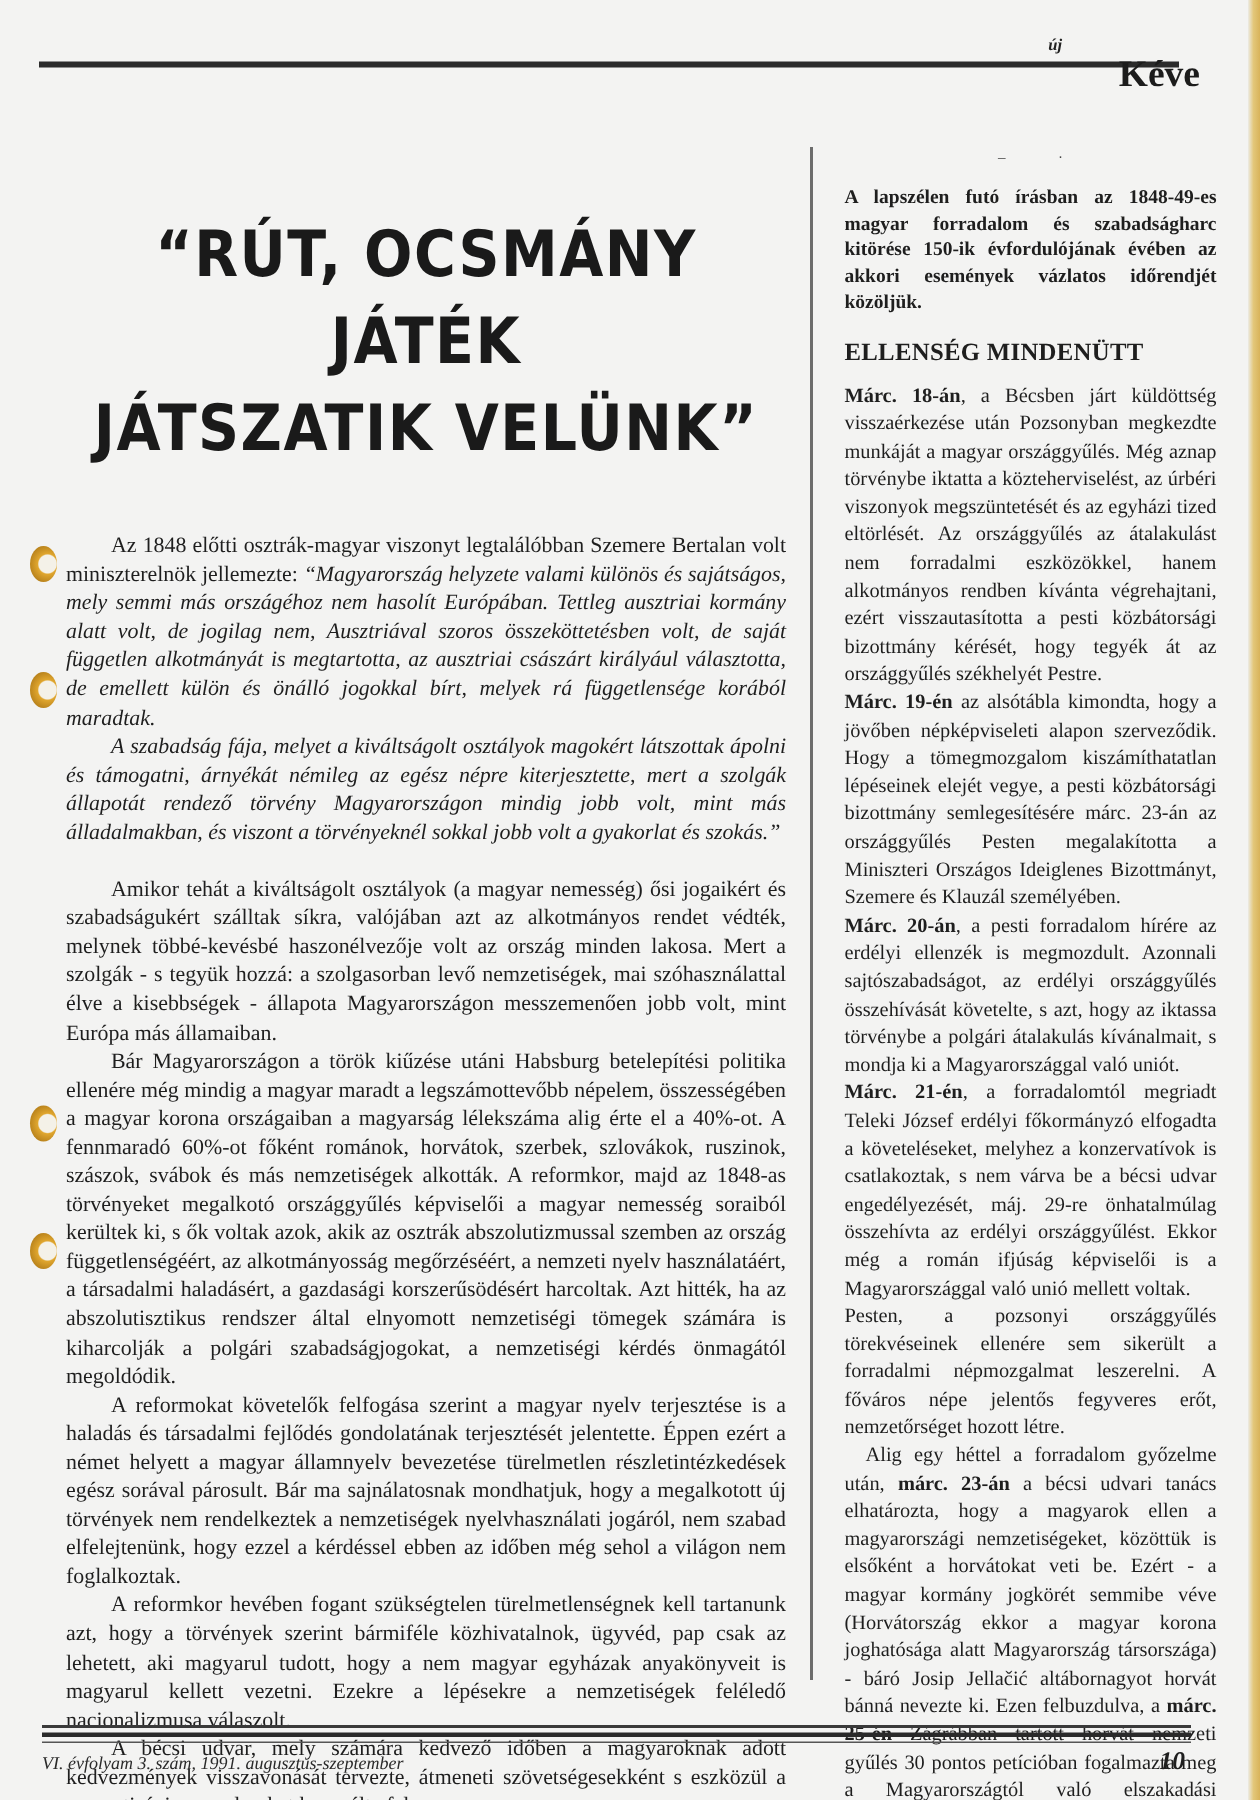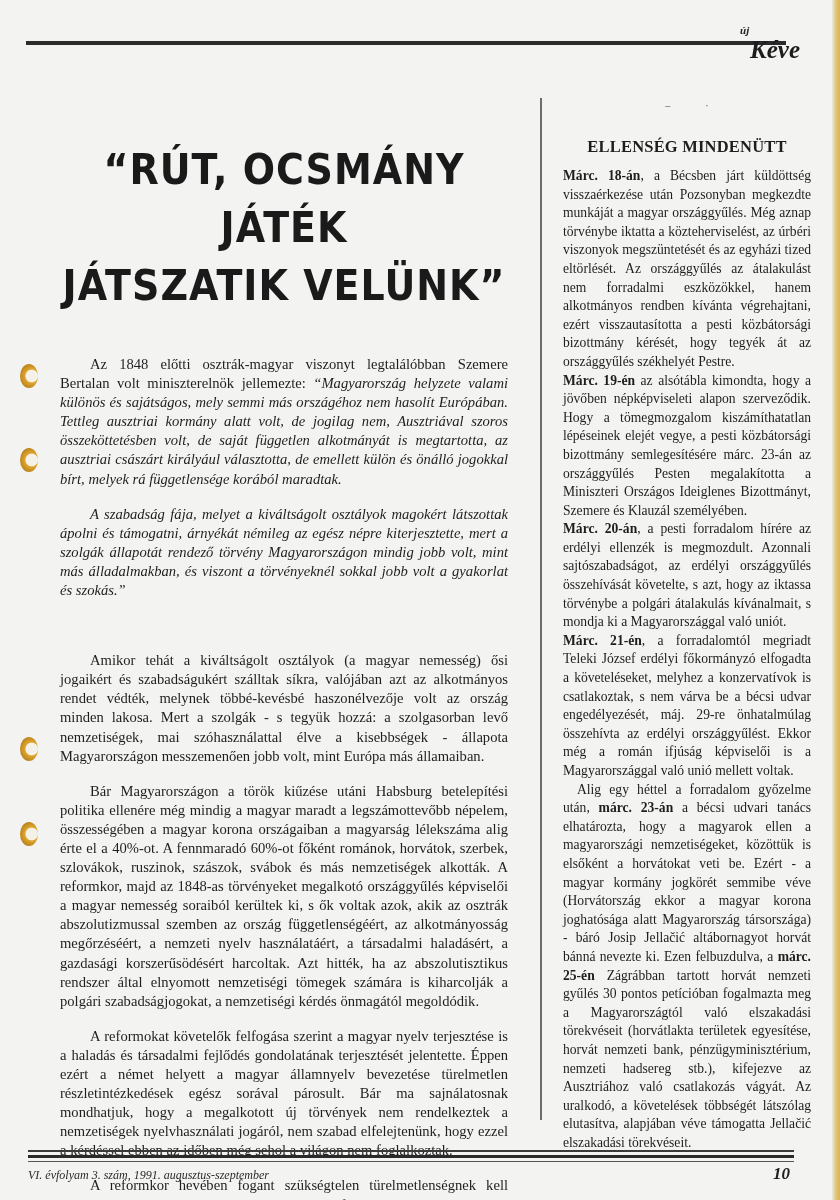--- a/index.html
+++ b/index.html
@@ -20,23 +20,24 @@
     background: #2b2b2b;
   }
   .brand {
     position: absolute; right: 40px; top: 22px; text-align: right;
   }
   .brand .uj {
     position: absolute; left: -10px; top: 2px;
     font-style: italic; font-size: 11px; font-weight: bold; color: #222;
   }
   .brand .keve {
-    display: block; font-style: italic; font-weight: bold;
+    display: block; font-weight: bold;
     font-size: 25px; line-height: 28px; margin-top: 14px; color: #1c1c1c;
     font-family: "Liberation Serif", serif;
+    margin-left: 37px;
   }
   
   .col-divider {
     position: absolute; left: 540px; top: 98px; width: 2px; height: 1022px;
     background: #6c6c6c;
   }
   
   .left {
     position: absolute; left: 44px; top: 100px; width: 480px;
   }
@@ -44,38 +45,38 @@
     text-align: center; font-weight: bold; font-size: 23px; margin-top: 11px;
     letter-spacing: 0.2px;
   }
   .headline {
     text-align: center; font-family: "DejaVu Sans", sans-serif; font-weight: bold;
     font-size: 38px; line-height: 52px; margin-top: 40px; letter-spacing: 1px;
     transform: scaleY(1.12); transform-origin: top center;
     color: #1a1a1a;
   }
   .body-text { font-size: 14.6px; line-height: 19.1px; text-align: justify; }
-  .body-text p { margin: 16px; text-indent: 30px; }
+  .body-text p { margin: 0; text-indent: 30px; }
   .body-text p.quote { font-style: italic; }
   .intro { margin-top: 59px; }
   .gap { height: 19px; }
   
   .right {
     position: absolute; left: 563px; top: 100px; width: 248px;
   }
   .right h2 {
     text-align: center; font-weight: bold; font-size: 22px; margin: 6px 0 0 0;
     letter-spacing: 0.2px;
   }
   .dots { text-align: center; font-size: 10px; height: 22px; color: #444; }
   .lead {
     font-weight: bold; font-size: 13px; line-height: 17.5px; text-align: justify;
   }
   .right h3 {
-    text-align: center; font-weight: bold; font-size: 16.5px; margin: 15px 0 10px 0;
+    text-align: left; font-weight: bold; font-size: 16.5px; margin: 15px 0 10px 0;
     letter-spacing: 0.2px;
   }
   .timeline { font-size: 13.6px; line-height: 18.6px; text-align: justify; }
   .timeline p { margin: 0; }
   .timeline b { font-weight: bold; }
   
   .footer-rule1 { position: absolute; left: 28px; top: 1150px; width: 766px; height: 2px; background: #3a3a3a; }
   .footer-rule2 { position: absolute; left: 28px; top: 1155px; width: 766px; height: 3px; background: #2a2a2a; }
   .footer-rule3 { position: absolute; left: 28px; top: 1161px; width: 766px; height: 1px; background: #555; }
   .footer-left {
@@ -123,26 +124,28 @@
     <p>Bár Magyarországon a török kiűzése utáni Habsburg betelepítési politika ellenére még mindig a magyar maradt a legszámottevőbb népelem, összességében a magyar korona országaiban a magyarság lélekszáma alig érte el a 40%-ot. A fennmaradó 60%-ot főként románok, horvátok, szerbek, szlovákok, ruszinok, szászok, svábok és más nemzetiségek alkották. A reformkor, majd az 1848-as törvényeket megalkotó országgyűlés képviselői a magyar nemesség soraiból kerültek ki, s ők voltak azok, akik az osztrák abszolutizmussal szemben az ország függetlenségéért, az alkotmányosság megőrzéséért, a nemzeti nyelv használatáért, a társadalmi haladásért, a gazdasági korszerűsödésért harcoltak. Azt hitték, ha az abszolutisztikus rendszer által elnyomott nemzetiségi tömegek számára is kiharcolják a polgári szabadságjogokat, a nemzetiségi kérdés önmagától megoldódik.</p>
     <p>A reformokat követelők felfogása szerint a magyar nyelv terjesztése is a haladás és társadalmi fejlődés gondolatának terjesztését jelentette. Éppen ezért a német helyett a magyar államnyelv bevezetése türelmetlen részletintézkedések egész sorával párosult. Bár ma sajnálatosnak mondhatjuk, hogy a megalkotott új törvények nem rendelkeztek a nemzetiségek nyelvhasználati jogáról, nem szabad elfelejtenünk, hogy ezzel a kérdéssel ebben az időben még sehol a világon nem foglalkoztak.</p>
     <p>A reformkor hevében fogant szükségtelen türelmetlenségnek kell tartanunk azt, hogy a törvények szerint bármiféle közhivatalnok, ügyvéd, pap csak az lehetett, aki magyarul tudott, hogy a nem magyar egyházak anyakönyveit is magyarul kellett vezetni. Ezekre a lépésekre a nemzetiségek feléledő nacionalizmusa válaszolt.</p>
     <p>A bécsi udvar, mely számára kedvező időben a magyaroknak adott kedvezmények visszavonását tervezte, átmeneti szövetségesekként s eszközül a nemzetiségi mozgalmakat használta fel.</p>
 
   </div>
 </div>
 
 <div class="right">
   <div class="dots">‒&nbsp;&nbsp;&nbsp;&nbsp;&nbsp;&nbsp;&nbsp;&nbsp;&nbsp;&nbsp;&nbsp;&nbsp;&nbsp;&nbsp;·</div>
+  <div class="lead">A lapszélen futó írásban az 1848-49-es magyar forradalom és szabadságharc kitörése 150-ik évfordulójának évében az akkori események vázlatos időrendjét közöljük.</div>
   <h3>ELLENSÉG MINDENÜTT</h3>
   <div class="timeline">
     <p><b>Márc. 18-án</b><span>, a Bécsben járt küldöttség visszaérkezése után Pozsonyban megkezdte munkáját a magyar országgyűlés. Még aznap törvénybe iktatta a közteherviselést, az úrbéri viszonyok megszüntetését és az egyházi tized eltörlését. Az országgyűlés az átalakulást nem forradalmi eszközökkel, hanem alkotmányos rendben kívánta végrehajtani, ezért visszautasította a pesti közbátorsági bizottmány kérését, hogy tegyék át az országgyűlés székhelyét Pestre.</span></p>
     <p><b>Márc. 19-én</b><span> az alsótábla kimondta, hogy a jövőben népképviseleti alapon szerveződik. Hogy a tömegmozgalom kiszámíthatatlan lépéseinek elejét vegye, a pesti közbátorsági bizottmány semlegesítésére márc. 23-án az országgyűlés Pesten megalakította a Miniszteri Országos Ideiglenes Bizottmányt, Szemere és Klauzál személyében.</span></p>
     <p><b>Márc. 20-án</b><span>, a pesti forradalom hírére az erdélyi ellenzék is megmozdult. Azonnali sajtószabadságot, az erdélyi országgyűlés összehívását követelte, s azt, hogy az iktassa törvénybe a polgári átalakulás kívánalmait, s mondja ki a Magyarországgal való uniót.</span></p>
     <p><b>Márc. 21-én</b><span>, a forradalomtól megriadt Teleki József erdélyi főkormányzó elfogadta a követeléseket, melyhez a konzervatívok is csatlakoztak, s nem várva be a bécsi udvar engedélyezését, máj. 29-re önhatalmúlag összehívta az erdélyi országgyűlést. Ekkor még a román ifjúság képviselői is a Magyarországgal való unió mellett voltak.</span></p>
+    <p><span>Pesten, a pozsonyi országgyűlés törekvéseinek ellenére sem sikerült a forradalmi népmozgalmat leszerelni. A főváros népe jelentős fegyveres erőt, nemzetőrséget hozott létre.</span></p>
     <p style="text-indent:14px"><span>Alig egy héttel a forradalom győzelme után, </span><b>márc. 23-án</b><span> a bécsi udvari tanács elhatározta, hogy a magyarok ellen a magyarországi nemzetiségeket, közöttük is elsőként a horvátokat veti be. Ezért - a magyar kormány jogkörét semmibe véve (Horvátország ekkor a magyar korona joghatósága alatt Magyarország társországa) - báró Josip Jellačić altábornagyot horvát bánná nevezte ki. Ezen felbuzdulva, a </span><b>márc. 25-én</b><span> Zágrábban tartott horvát nemzeti gyűlés 30 pontos petícióban fogalmazta meg a Magyarországtól való elszakadási törekvéseit (horvátlakta területek egyesítése, horvát nemzeti bank, pénzügyminisztérium, nemzeti hadsereg stb.), kifejezve az Ausztriához való csatlakozás vágyát. Az uralkodó, a követelések többségét látszólag elutasítva, alapjában véve támogatta Jellačić elszakadási törekvéseit.</span></p>
   </div>
 </div>
 
 <div class="footer-rule1"></div>
 <div class="footer-rule2"></div>
 <div class="footer-rule3"></div>
 <div class="footer-left">VI. évfolyam 3. szám, 1991. augusztus-szeptember</div>
 <div class="footer-right">10</div>
 

